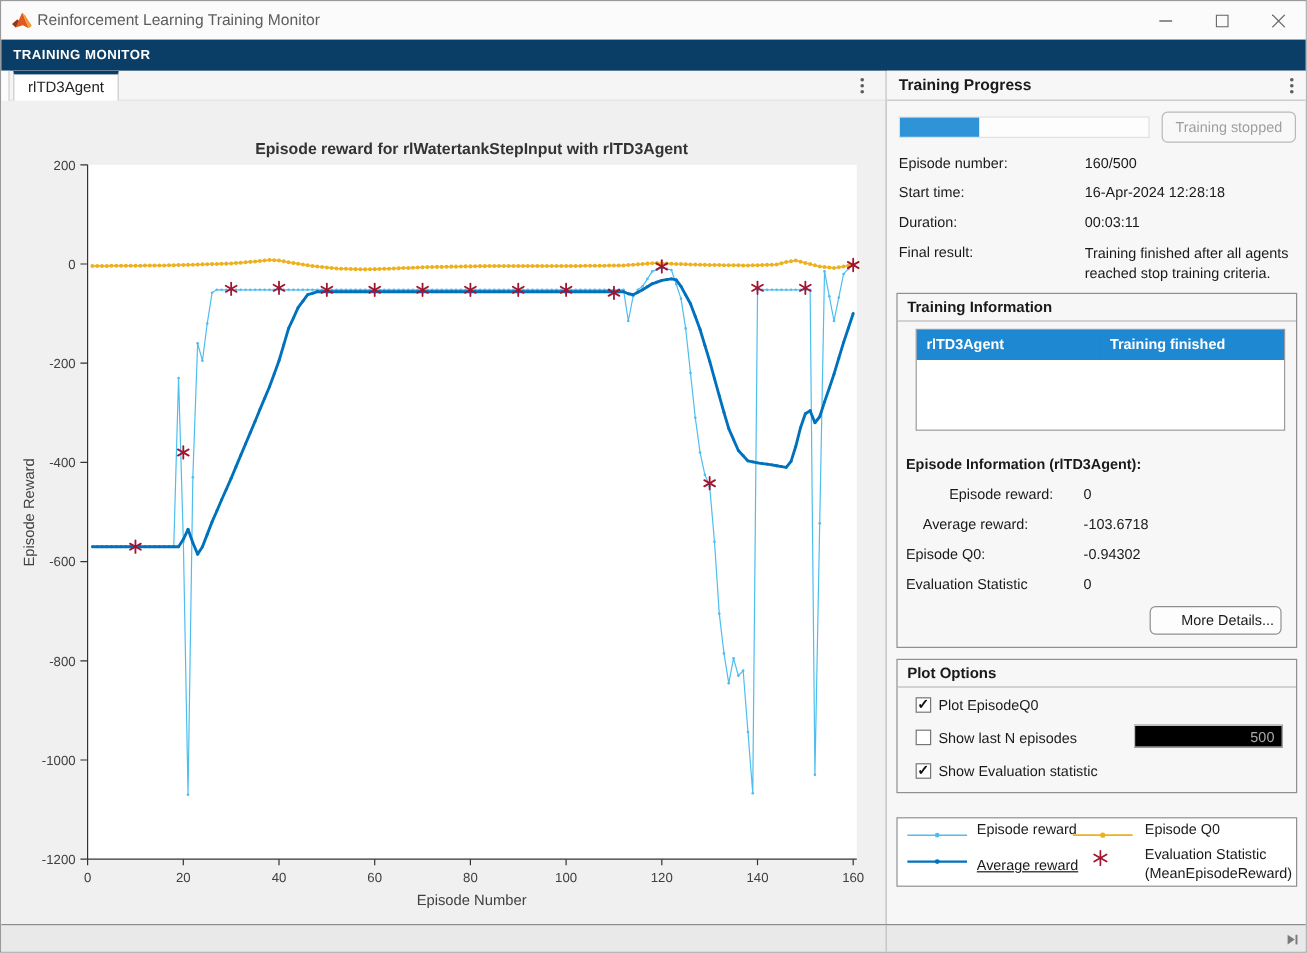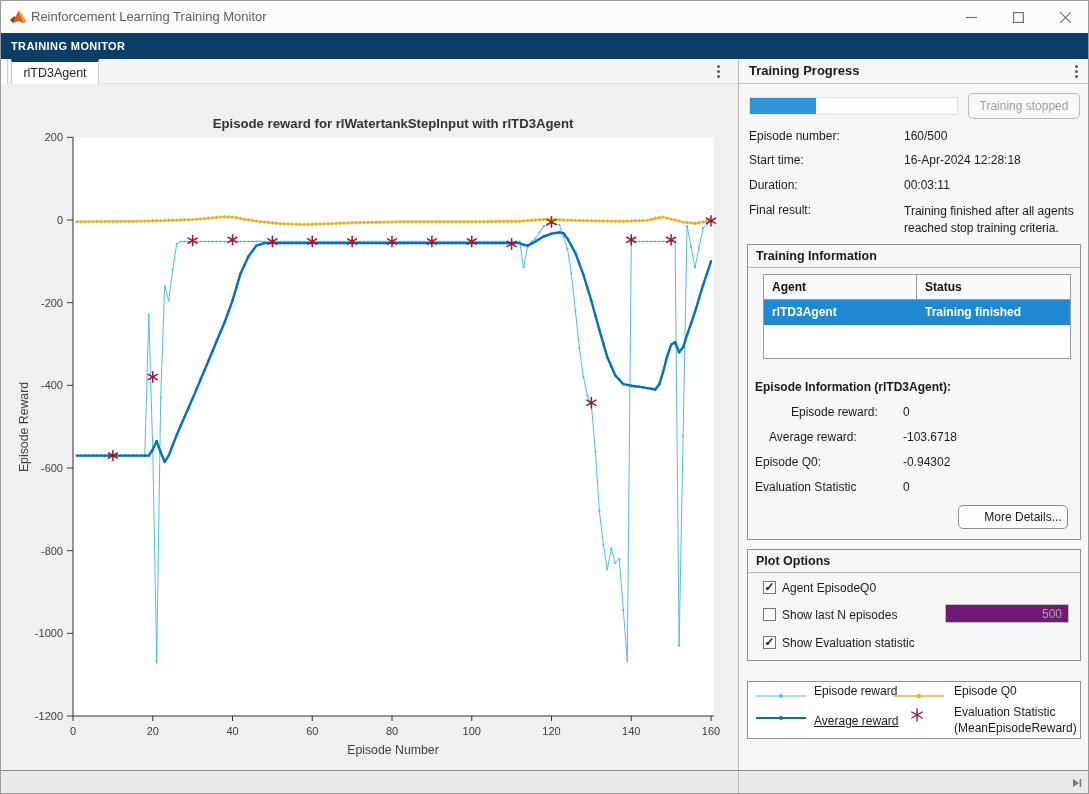--- a/index.html
+++ b/index.html
@@ -40,21 +40,21 @@
   
   .table{left:762px;top:273px;width:308px;height:85px;background:#ffffff;border:1px solid #9a9a9a;box-sizing:border-box;}
   .trow{display:flex;height:25px;line-height:25px;font-size:12px;}
   .thead{background:#fafafa;font-weight:bold;color:#111;border-bottom:1px solid #9a9a9a;box-sizing:border-box;}
   .tcell1{width:153px;padding-left:8px;border-right:1px solid #9a9a9a;box-sizing:border-box;}
   .tcell2{flex:1;padding-left:8px;}
   .selrow{background:#1e88d2;color:#ffffff;font-weight:600;}
   
   .cbx{width:13px;height:13px;background:#ffffff;border:1px solid #767676;box-sizing:border-box;font-size:12px;line-height:11px;text-align:center;color:#111;font-weight:bold;cursor:pointer;}
   .cblabel{font-size:12px;color:#1a1a1a;}
-  .ninput{width:124px;height:19px;background:#701a75;border:1px solid #c0c0c0;box-sizing:border-box;font-size:12px;color:#a8a8a8;text-align:right;padding:0 6px;font-family:"Liberation Sans",sans-serif;}
+  .ninput{width:124px;height:19px;background:#000000;border:1px solid #c0c0c0;box-sizing:border-box;font-size:12px;color:#a8a8a8;text-align:right;padding:0 6px;font-family:"Liberation Sans",sans-serif;}
   
   .legend{left:746px;top:680px;width:334px;height:58px;background:#ffffff;border:1px solid #8f8f8f;box-sizing:border-box;}
   .legtext{font-size:12px;color:#1a1a1a;}
   
   .statusbar{left:0;top:769px;width:1089px;height:25px;background:#e9e9e9;border-top:1px solid #8c8c8c;box-sizing:border-box;}
   svg text{font-family:"Liberation Sans",sans-serif;}
 </style>
 </head>
 <body>
 
@@ -704,24 +704,20 @@
   <div class="abs statvalue" style="left:903px;top:152px;">16-Apr-2024 12:28:18</div>
   <div class="abs statlabel" style="left:748px;top:177px;">Duration:</div>
   <div class="abs statvalue" style="left:903px;top:177px;">00:03:11</div>
   <div class="abs statlabel" style="left:748px;top:202px;">Final result:</div>
   <div class="abs statvalue" style="left:903px;top:202px;width:178px;line-height:17px;">Training finished after all agents reached stop training criteria.</div>
 
   <div class="abs group" style="left:746px;top:243px;width:334px;height:296px;">
     <div class="gtitle">Training Information</div>
   </div>
   <div class="abs table">
-    <div class="trow thead">
-      <div class="tcell1">Agent</div>
-      <div class="tcell2">Status</div>
-    </div>
     <div class="trow selrow">
       <div class="tcell1" style="border-right-color:#1e88d2;">rlTD3Agent</div>
       <div class="tcell2">Training finished</div>
     </div>
   </div>
 
   <div class="abs statlabel" style="left:754px;top:379px;font-weight:bold;">Episode Information (rlTD3Agent):</div>
   <div class="abs statlabel" style="left:790px;top:404px;">Episode reward:</div>
   <div class="abs statvalue" style="left:902px;top:404px;">0</div>
   <div class="abs statlabel" style="left:768px;top:429px;">Average reward:</div>
@@ -729,21 +725,21 @@
   <div class="abs statlabel" style="left:754px;top:454px;">Episode Q0:</div>
   <div class="abs statvalue" style="left:902px;top:454px;">-0.94302</div>
   <div class="abs statlabel" style="left:754px;top:479px;">Evaluation Statistic</div>
   <div class="abs statvalue" style="left:902px;top:479px;">0</div>
   <div class="abs btn normal" style="left:957px;top:504px;width:110px;height:24px;padding-left:20px;">More Details...</div>
 
   <div class="abs group" style="left:746px;top:548px;width:334px;height:112px;">
     <div class="gtitle">Plot Options</div>
   </div>
   <div class="abs cbx" style="left:762px;top:580px;">✓</div>
-  <div class="abs cblabel" style="left:781px;top:580px;">Agent EpisodeQ0</div>
+  <div class="abs cblabel" style="left:781px;top:580px;">Plot EpisodeQ0</div>
   <div class="abs cbx" style="left:762px;top:607px;"></div>
   <div class="abs cblabel" style="left:781px;top:607px;">Show last N episodes</div>
   <input class="abs ninput" style="left: 944px; top: 603px;" disabled="" value="500">
   <div class="abs cbx" style="left:762px;top:635px;">✓</div>
   <div class="abs cblabel" style="left:781px;top:635px;">Show Evaluation statistic</div>
 
   <div class="abs legend">
     <svg class="abs" style="left:8px;top:9px;" width="50" height="10">
       <line x1="0" y1="5" x2="50" y2="5" stroke="#4DBEEE" stroke-width="1.2"></line>
         <circle cx="25" cy="5" r="2" fill="#4DBEEE"></circle>

